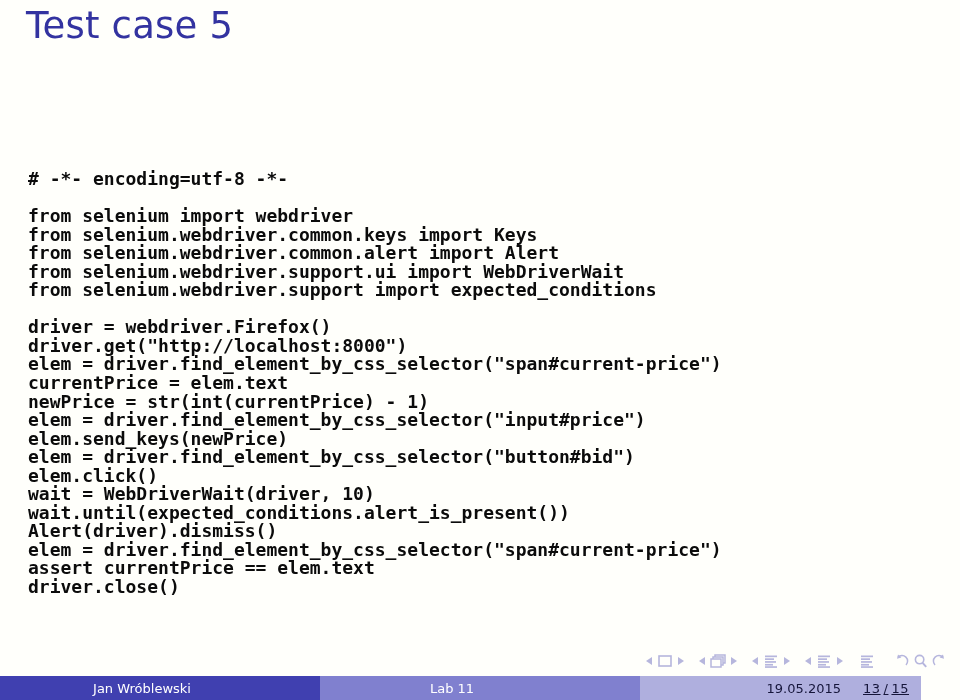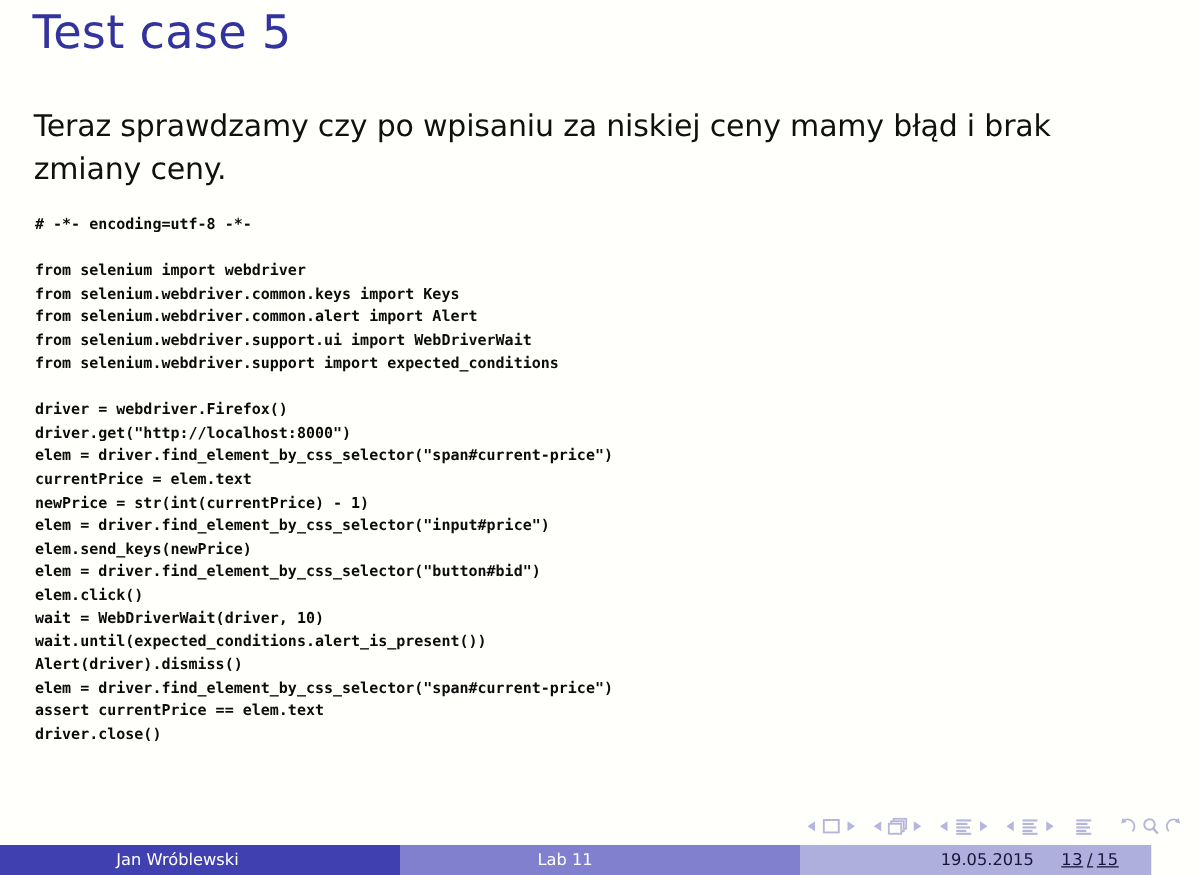--- a/index.html
+++ b/index.html
@@ -50,21 +50,21 @@
     line-height: 1.42;
     letter-spacing: -0.15px;
   }
 
   
   .code-block {
     position: absolute;
     left: 28px;
     top: 170px;
     font-family: "DejaVu Sans Mono", monospace;
-    font-size: 12px;
+    font-size: 18px;
     font-weight: 700;
     color: #0b0b0b;
     line-height: 18.55px;
     white-space: pre;
     letter-spacing: 0px;
   }
   .code-block .ln {
     display: block;
     height: 18.55px;
   }
@@ -149,35 +149,34 @@
     width: 320px;
     background: #8080cf;
     justify-content: center;
     padding-right: 56px;
   }
   .foot-info {
     width: 281px;
     background: #afafde;
     justify-content: flex-end;
     color: #15153a;
-    padding-right: 26px;
+    padding-right: 12px;
     gap: 22px;
   }
   .foot-date { white-space: nowrap; }
   .foot-pages { white-space: nowrap; letter-spacing: 0.5px; text-decoration: underline; }
   .foot-sep { padding: 0 3px; }
 </style>
 </head>
 <body>
 
 <div class="slide">
 
   <div class="frame-title">Test case 5</div>
 
-  <div class="body-text">Teraz sprawdzamy czy po wpisaniu za niskiej ceny mamy błąd i brak zmiany ceny.</div>
 
   <div class="code-block"><span class="ln"># -*- encoding=utf-8 -*-</span><span class="blank">&nbsp;</span><span class="ln">from selenium import webdriver</span><span class="ln">from selenium.webdriver.common.keys import Keys</span><span class="ln">from selenium.webdriver.common.alert import Alert</span><span class="ln">from selenium.webdriver.support.ui import WebDriverWait</span><span class="ln">from selenium.webdriver.support import expected_conditions</span><span class="blank">&nbsp;</span><span class="ln">driver = webdriver.Firefox()</span><span class="ln">driver.get("http://localhost:8000")</span><span class="ln">elem = driver.find_element_by_css_selector("span#current-price")</span><span class="ln">currentPrice = elem.text</span><span class="ln">newPrice = str(int(currentPrice) - 1)</span><span class="ln">elem = driver.find_element_by_css_selector("input#price")</span><span class="ln">elem.send_keys(newPrice)</span><span class="ln">elem = driver.find_element_by_css_selector("button#bid")</span><span class="ln">elem.click()</span><span class="ln">wait = WebDriverWait(driver, 10)</span><span class="ln">wait.until(expected_conditions.alert_is_present())</span><span class="ln">Alert(driver).dismiss()</span><span class="ln">elem = driver.find_element_by_css_selector("span#current-price")</span><span class="ln">assert currentPrice == elem.text</span><span class="ln">driver.close()</span></div>
 
   <div class="navbar">
 
     <div class="nav-group">
       <span class="nav-arrow">
         <svg width="7" height="8" viewBox="0 0 7 8">
             <polygon points="6,0 6,8 0,4" fill="#b6b6dd"></polygon>
           </svg>

